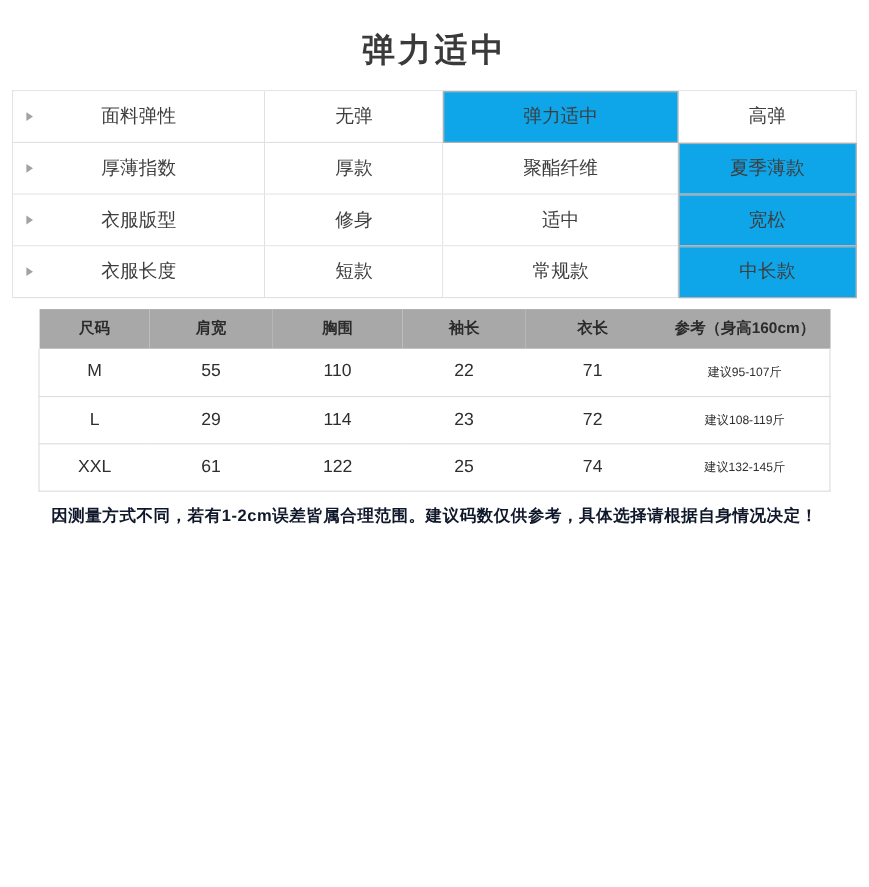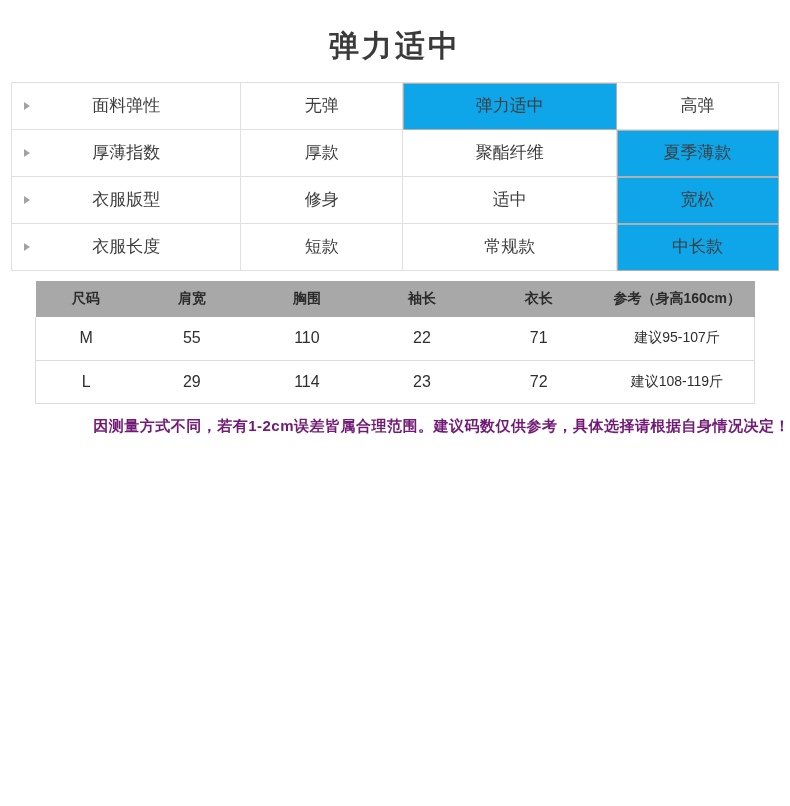--- a/index.html
+++ b/index.html
@@ -96,28 +96,28 @@
     text-align: center;
   }
   .size-table td {
     height: 43px;
     text-align: center;
     font-size: 16px;
     color: #2e2e2e;
     border-bottom: 1px solid #dcdcdc;
   }
   .size-table td:first-child { border-left: 1px solid #dcdcdc; }
-  .size-table td:last-child  { border-right: 1px solid #dcdcdc; font-size: 14px; }
+  .size-table td:last-child  { border-right: 1px solid #dcdcdc; font-size: 11px; }
 
   .footnote {
     margin-top: 13px;
-    text-align: right;
+    text-align: center;
     font-size: 15px;
     font-weight: bold;
-    color: #701a75;
+    color: #0f172a;
     letter-spacing: 0.5px;
   }
 </style>
 </head>
 <body>
 
 <div class="page">
 
   <h1 class="big-title title-top">弹力适中</h1>
 
@@ -191,18 +191,26 @@
         <td>建议95-107斤</td>
       </tr>
       <tr>
         <td>L</td>
         <td>29</td>
         <td>114</td>
         <td>23</td>
         <td>72</td>
         <td>建议108-119斤</td>
       </tr>
+      <tr>
+        <td>XXL</td>
+        <td>61</td>
+        <td>122</td>
+        <td>25</td>
+        <td>74</td>
+        <td>建议132-145斤</td>
+      </tr>
     </tbody>
   </table>
 
   <p class="footnote">因测量方式不同，若有1-2cm误差皆属合理范围。建议码数仅供参考，具体选择请根据自身情况决定！</p>
 
 </div>
 
 </body></html>

